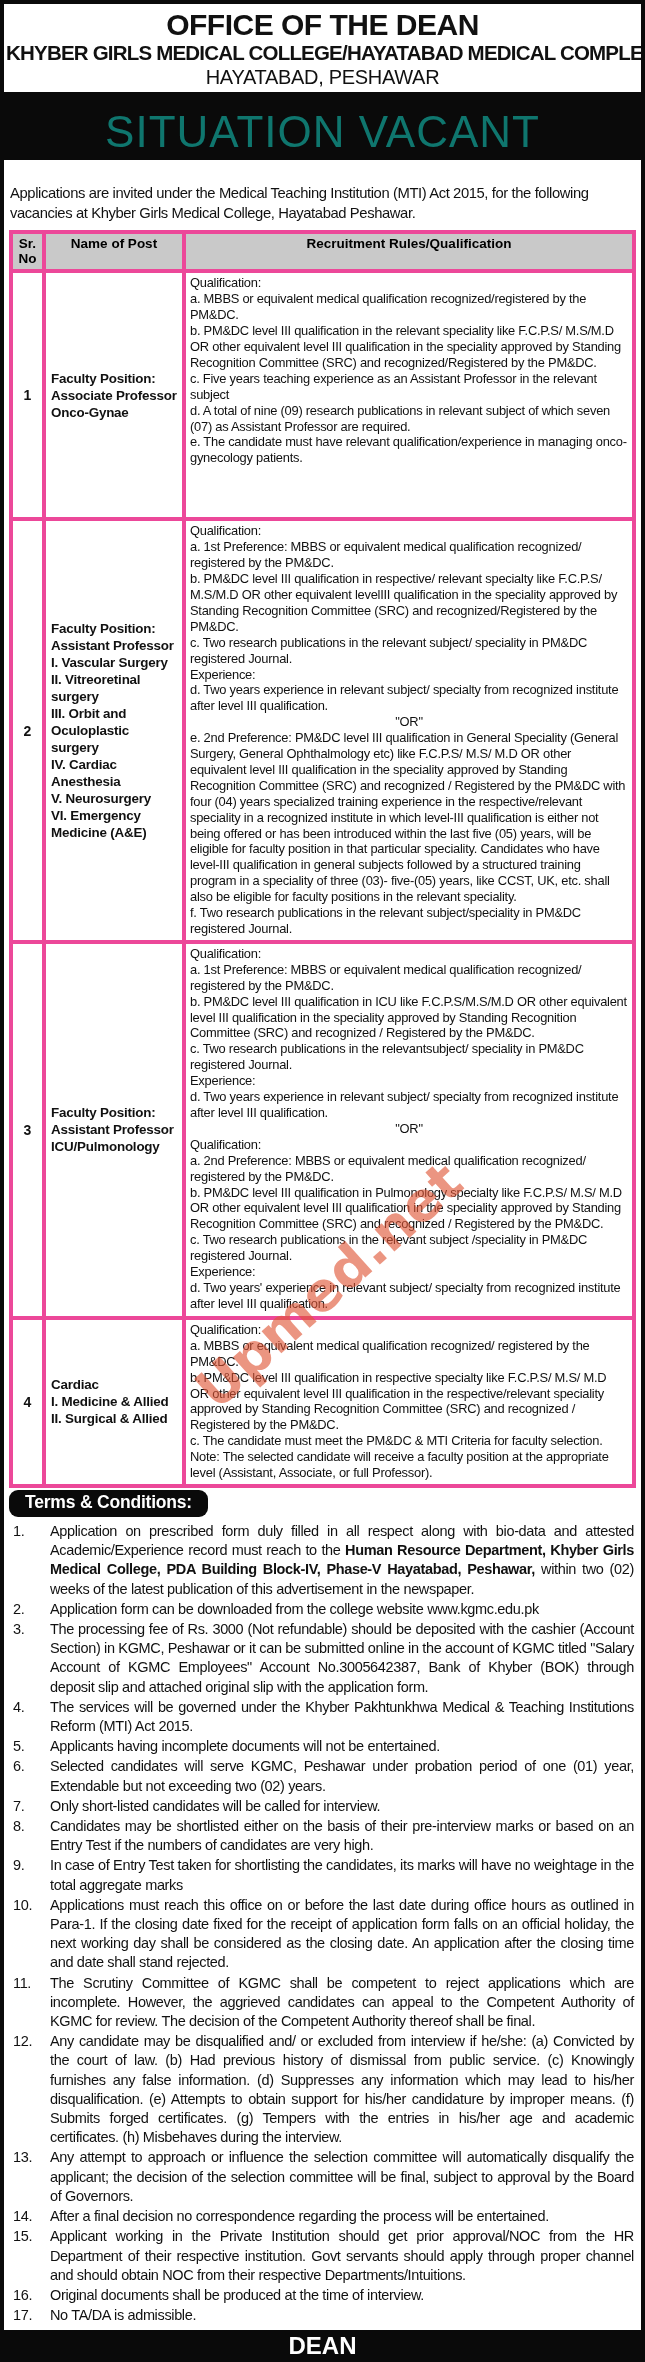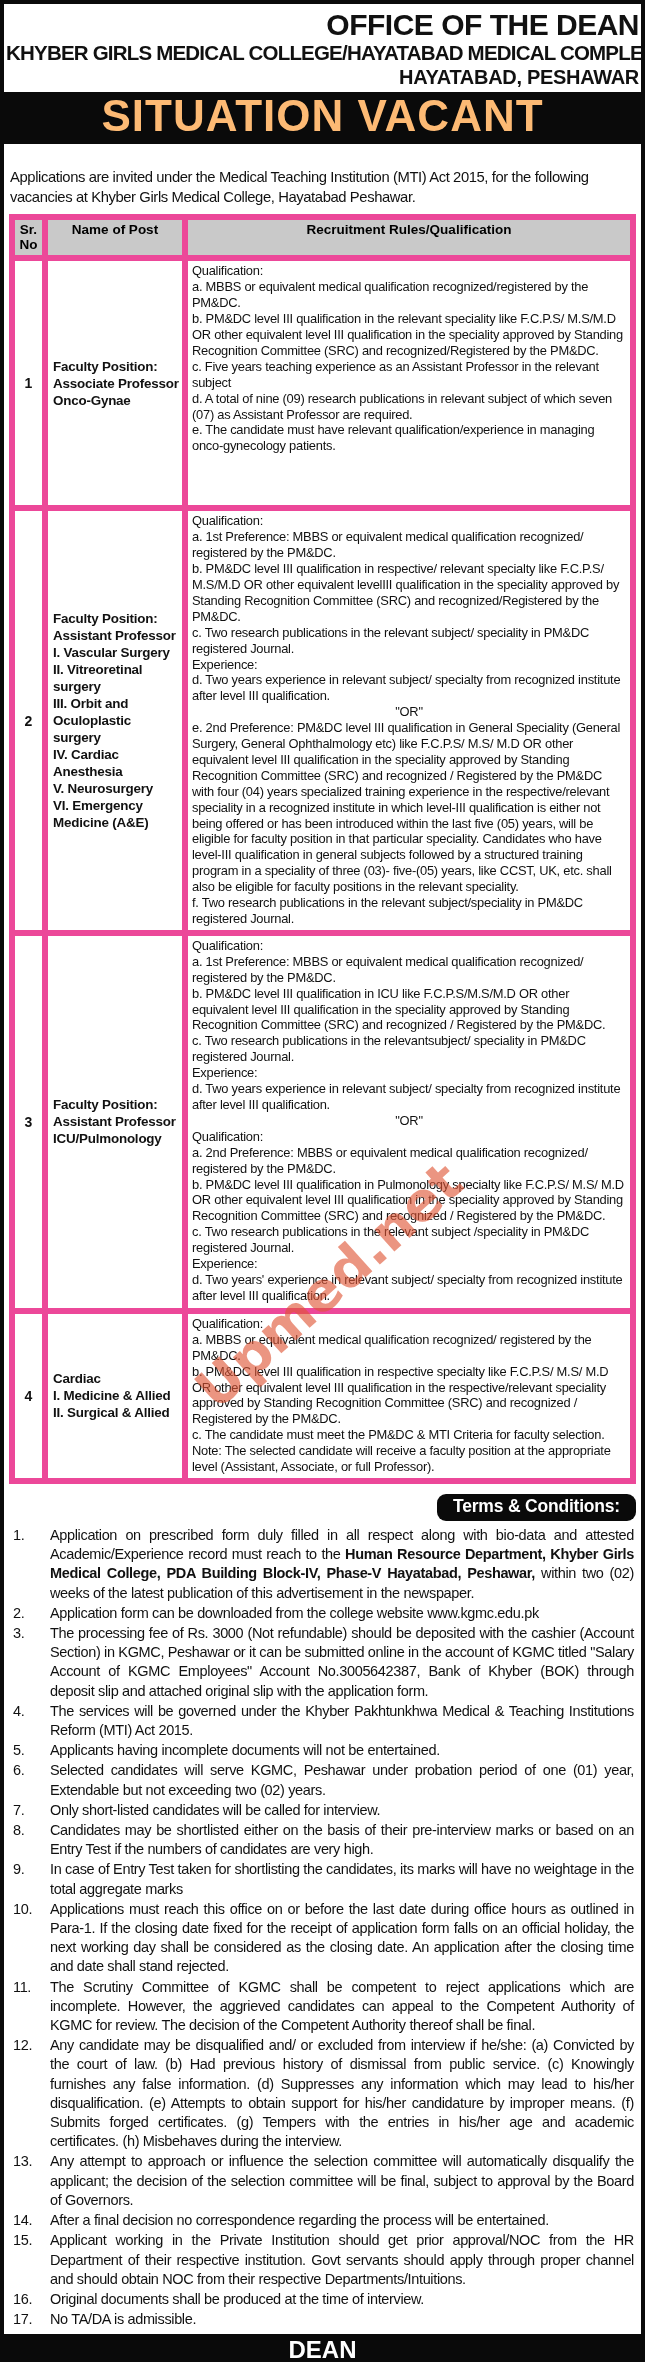--- a/index.html
+++ b/index.html
@@ -8,49 +8,49 @@
     width:645px;min-height:2362px;
     box-sizing:border-box;
     border:4px solid #0a0a0a;
     background:#fff;
     font-family:"Liberation Sans",sans-serif;
     color:#111;
     display:flex;flex-direction:column;
     overflow:hidden;
   }
   
-  .masthead{text-align:right;padding:5px 2px 3px;background:#fff;}
+  .masthead{text-align:center;padding:5px 2px 3px;background:#fff;}
   .m1{font-size:30px;font-weight:bold;letter-spacing:-0.5px;line-height:1.08;}
   .m2{font-size:20.5px;font-weight:bold;letter-spacing:-0.8px;line-height:1.2;white-space:nowrap;}
-  .m3{font-size:20px;font-weight:bold;letter-spacing:-0.3px;line-height:1.15;}
+  .m3{font-size:20px;font-weight:normal;letter-spacing:-0.3px;line-height:1.15;}
   .banner{
-    background:#0a0a0a;color:#fdba74;text-align:center;
-    font-size:44px;font-weight:bold;letter-spacing:1px;
-    line-height:1.04;padding:1px 0 5px;
+    background:#0a0a0a;color:#0f766e;text-align:center;
+    font-size:44px;font-weight:normal;letter-spacing:1px;
+    line-height:1.04;padding:17px 0 5px;
   }
   
   .bodyc{padding:24px 5px 4px;flex:1;}
   .intro{font-size:14.8px;line-height:1.35;letter-spacing:-0.4px;margin:0 1px 6px;}
   table{border-collapse:collapse;width:100%;table-layout:fixed;}
-  th,td{border:6px solid #ec4899;vertical-align:top;}
+  th,td{border:4px solid #ec4899;vertical-align:top;}
   col.c-sr{width:33px;}
   col.c-post{width:140px;}
   thead th{background:#c9c9c9;font-size:13.5px;line-height:1.1;padding:3px 1px;color:#000;}
   td.sr{text-align:center;font-weight:bold;font-size:14px;vertical-align:middle;}
   td.post{font-weight:bold;font-size:13.4px;line-height:1.27;padding:3px 2px 3px 5px;vertical-align:middle;letter-spacing:-0.2px;}
   td.rules{font-size:12.9px;line-height:15.9px;padding:2px 4px 3px;letter-spacing:-0.25px;}
   td.rules .c{text-align:center;}
   .b{font-weight:normal;}
   .bi{font-weight:bold;}
   tbody tr:nth-child(1) td{height:238px;}
   tbody tr:nth-child(2) td{height:346px;}
   tbody tr:nth-child(3) td{height:366px;}
   tbody tr:nth-child(4) td{height:152px;}
   
-  .badge-wrap{text-align:right;margin:10px 0 5px;}
+  .badge-wrap{text-align:left;margin:2px 0 5px;}
   .badge{display:inline-block;background:#0a0a0a;color:#fff;font-weight:bold;
          font-size:17.5px;padding:2px 16px 4px;border-radius:9px;letter-spacing:-0.2px;}
   .terms{margin:2px 1px 0;}
   .term{display:flex;font-size:14.5px;line-height:19.2px;letter-spacing:-0.35px;margin-bottom:1px;}
   .term .num{flex:0 0 40px;padding-left:3px;box-sizing:border-box;}
   .term .txt{flex:1;text-align:justify;padding-right:1px;}
   
   .fblack{background:#0a0a0a;color:#fff;text-align:center;padding:3px 0 7px;}
   .f1{font-size:24px;font-weight:bold;line-height:1.12;}
   .f2{font-size:28.5px;font-weight:bold;letter-spacing:-1px;line-height:1.16;white-space:nowrap;}

